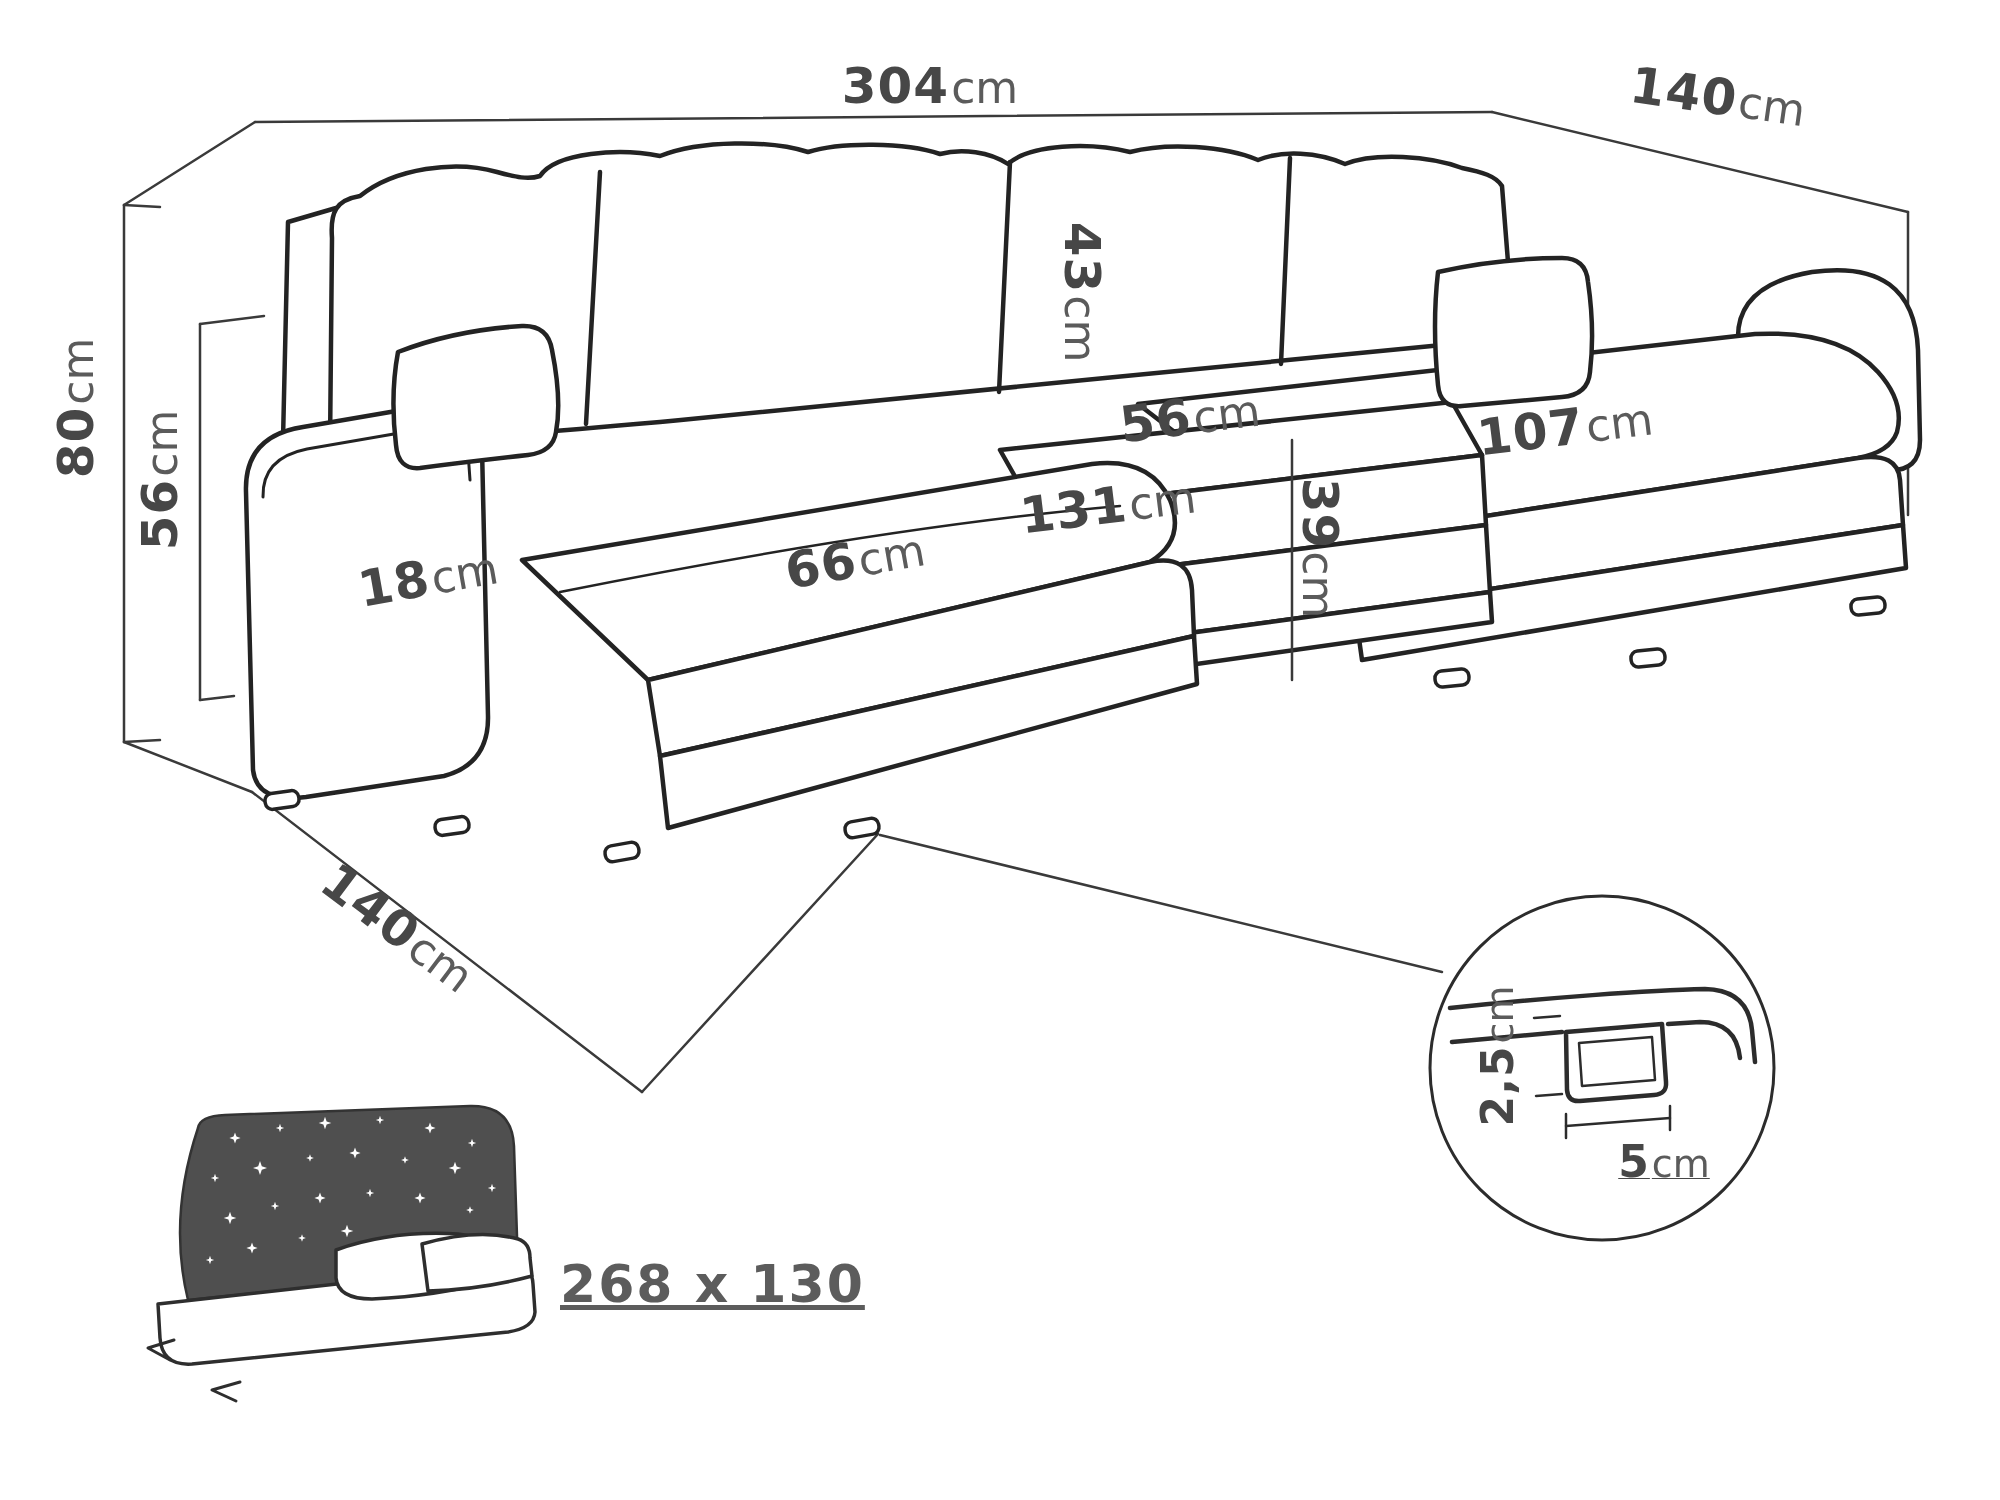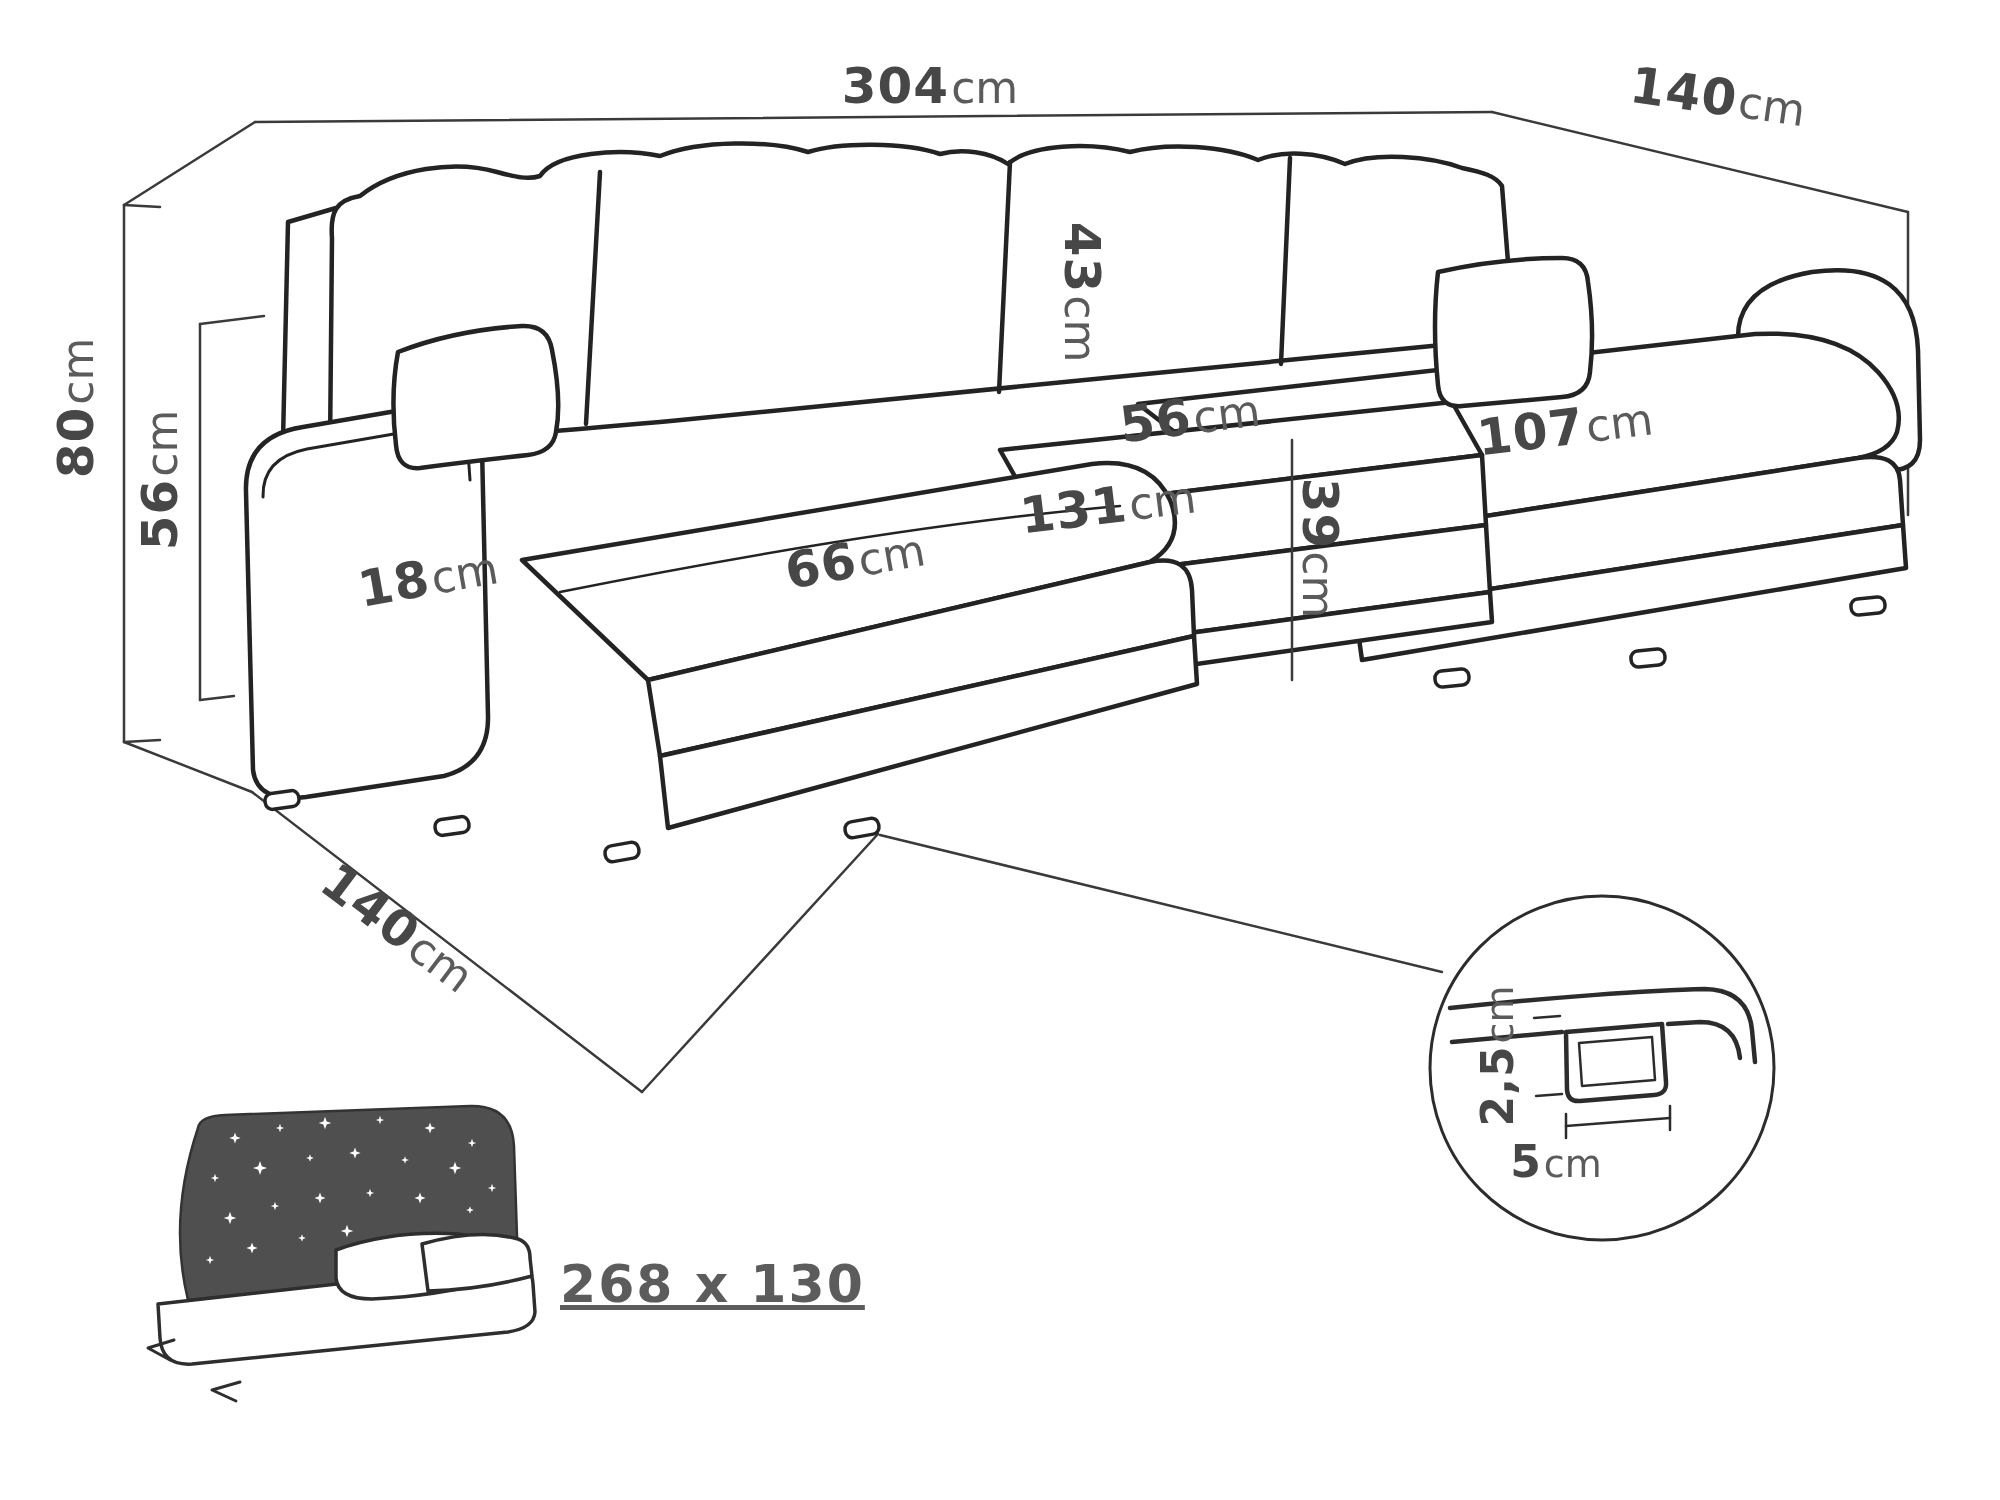--- a/index.html
+++ b/index.html
@@ -218,19 +218,19 @@
   </div>
 
   <div class="dim" style="left:398px;top:928px;transform:translate(-50%,-50%) rotate(37deg);">
     <span class="num">140</span><span class="unit">cm</span>
   </div>
 
   <div class="dim small" style="left:1498px;top:1056px;transform:translate(-50%,-50%) rotate(-90deg);">
     <span class="num">2,5</span><span class="unit">cm</span>
   </div>
 
-  <div class="dim small" style="left:1556px;top:1162px;transform:translate(-50%,-50%);">
+  <div class="dim small" style="left:1664px;top:1162px;transform:translate(-50%,-50%);text-decoration:underline;">
     <span class="num">5</span><span class="unit">cm</span>
   </div>
 
   <div class="sleep-label" style="left:560px;top:1258px;text-decoration:underline;">268 x 130</div>
 
 </div>
 
 </body></html>

